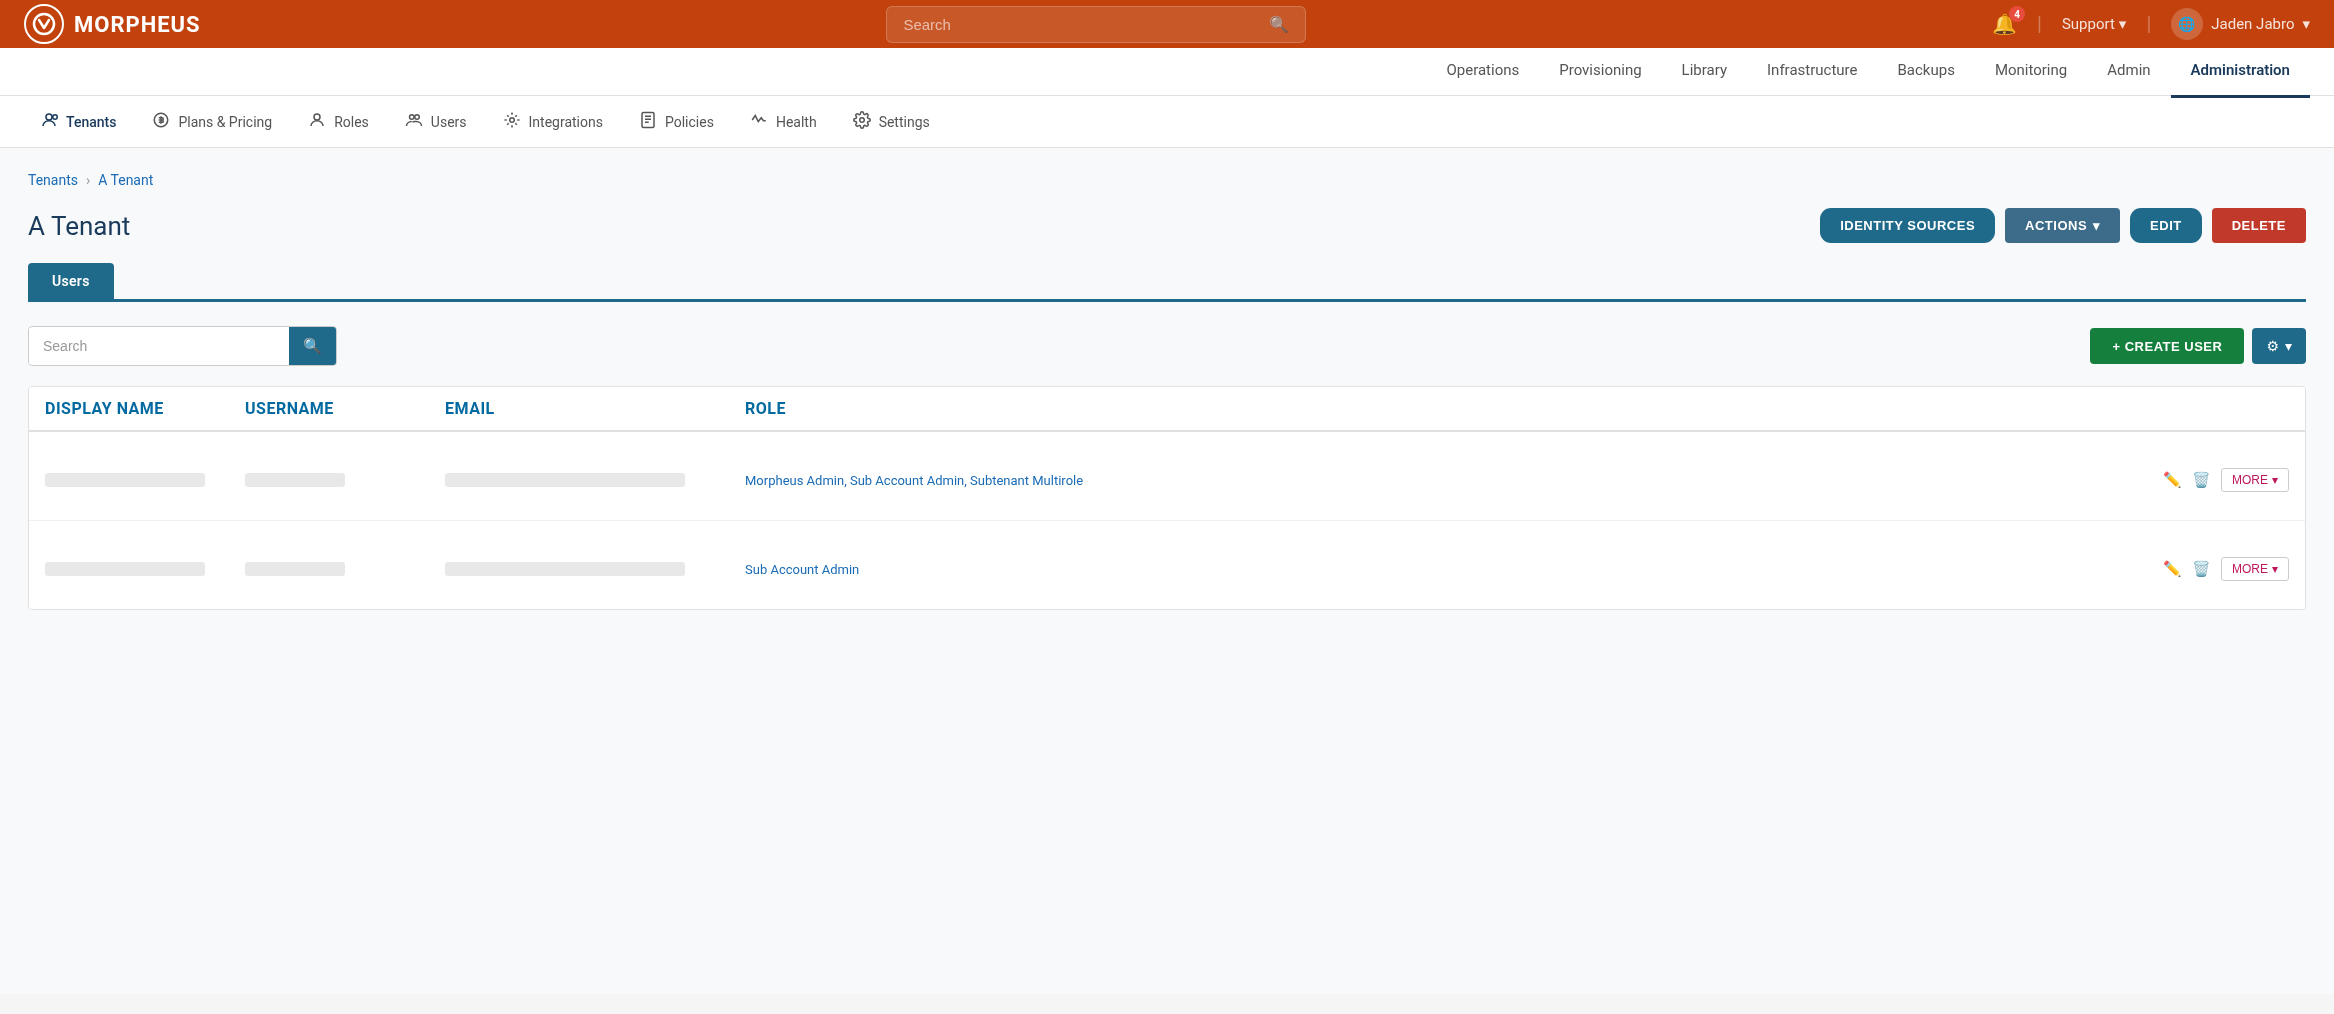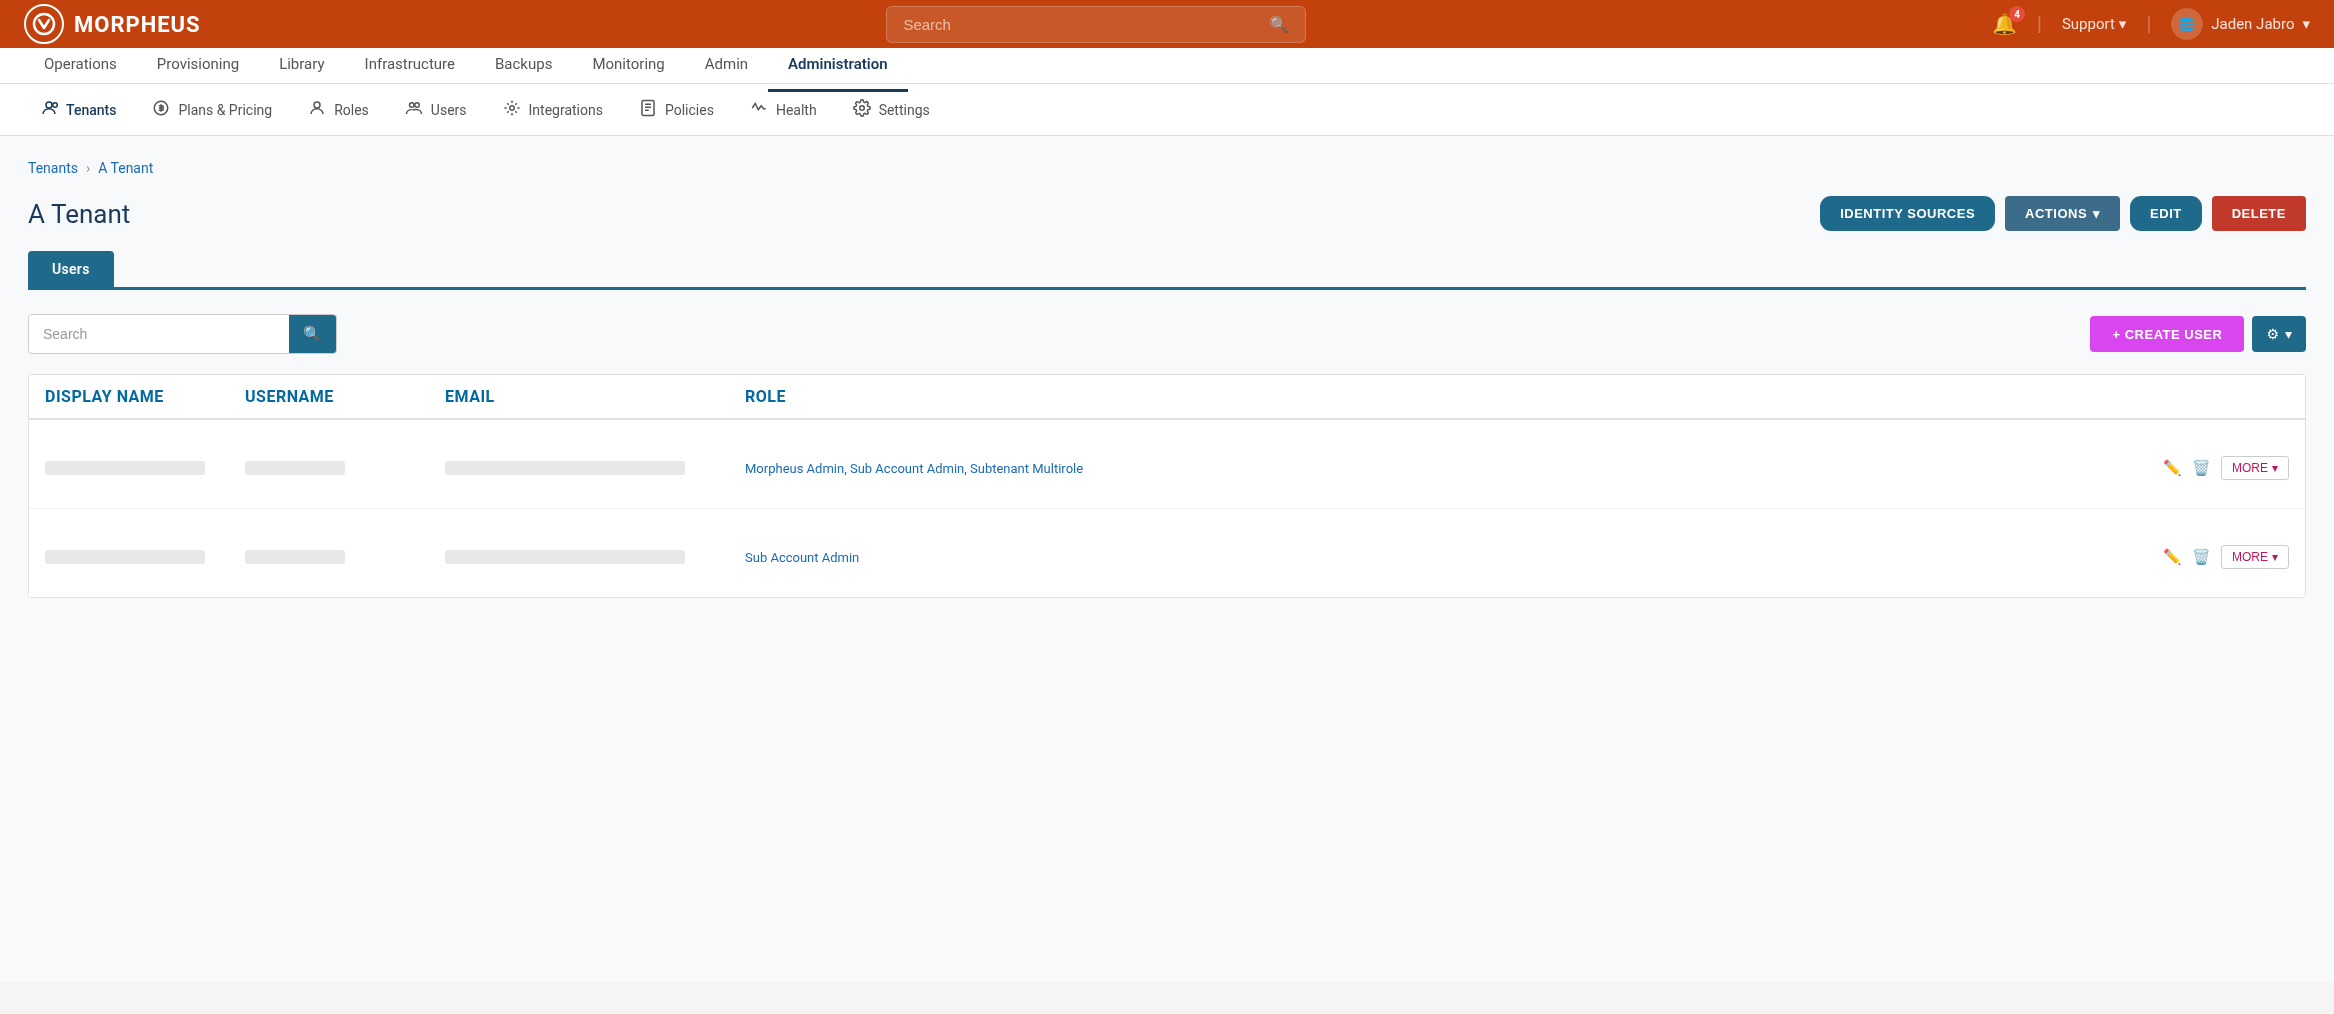--- a/index.html
+++ b/index.html
@@ -118,21 +118,22 @@
       color: white;
     }
 
     
     .main-nav {
       background: white;
       border-bottom: 1px solid #e0e0e0;
       display: flex;
       align-items: center;
       padding: 0 24px;
-      height: 36px;
+      height: 48px;
+      justify-content: flex-end;
     }
     .main-nav-item {
       padding: 0 20px;
       height: 52px;
       display: flex;
       align-items: center;
       font-size: 15px;
       color: #555;
       cursor: pointer;
       border-bottom: 3px solid transparent;
@@ -279,21 +280,21 @@
       cursor: pointer;
       color: white;
       font-size: 15px;
     }
 
     .toolbar-right {
       display: flex;
       gap: 8px;
     }
     .btn-create {
-      background: #d946ef;
+      background: #15803d;
       color: white;
       border: none;
       padding: 10px 22px;
       font-size: 13px;
       font-weight: 700;
       letter-spacing: 0.5px;
       border-radius: 4px;
       cursor: pointer;
       text-transform: uppercase;
     }

